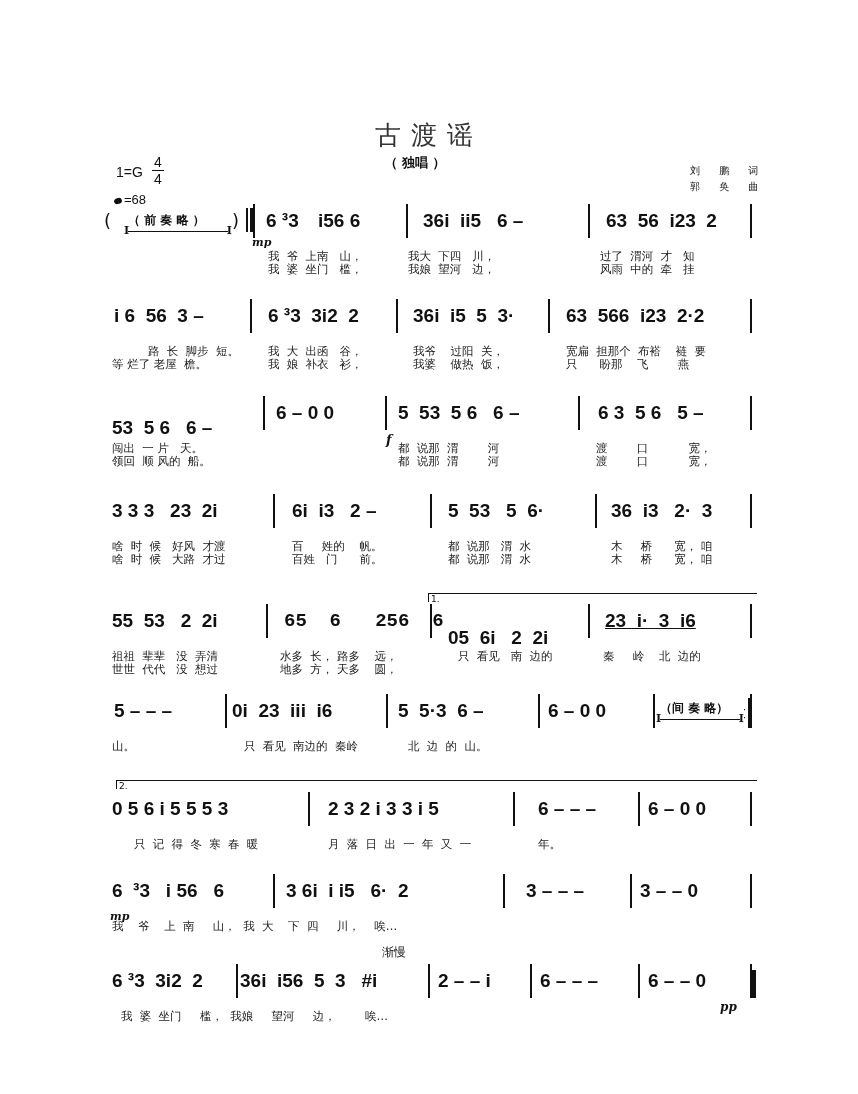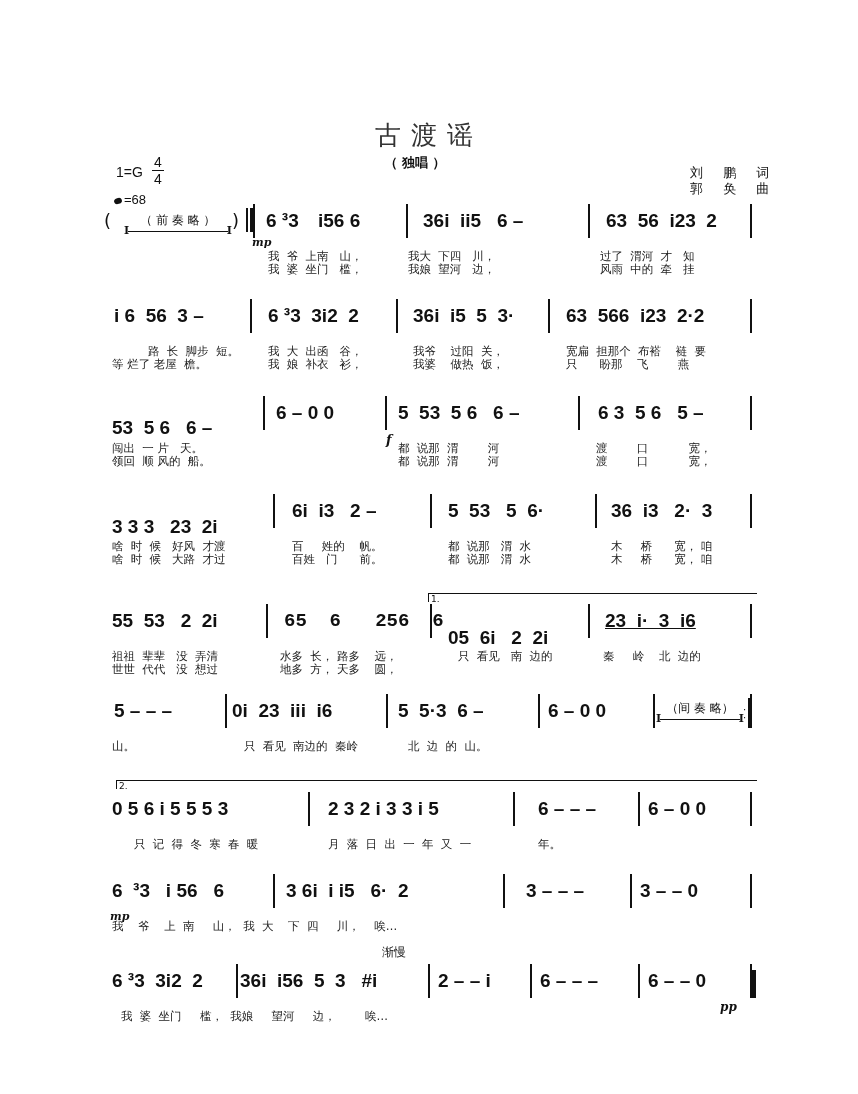--- a/index.html
+++ b/index.html
@@ -7,28 +7,28 @@
          font-family:"DejaVu Sans", sans-serif; color:#111; }
   .abs { position:absolute; }
   .title { left:0; width:858px; top:118px; text-align:center; font-family:"DejaVu Serif", serif;
            font-size:26px; letter-spacing:10px; color:#333; }
   .subtitle { left:0; width:830px; top:154px; text-align:center; font-size:13px; font-weight:bold; }
   .key { left:116px; top:164px; font-size:14px; font-family:"Liberation Sans", sans-serif; }
   .ts { left:152px; top:154px; font-size:14px; line-height:16px; text-align:center; font-family:"Liberation Sans", sans-serif; }
   .ts .bar { border-top:1px solid #111; width:12px; }
   .tempo { left:114px; top:192px; font-size:13px; font-family:"Liberation Sans", sans-serif; }
   .tempo .dot { display:inline-block; width:8px; height:6px; background:#111; border-radius:50%; transform:rotate(-20deg); margin-right:2px; }
-  .credit { left:690px; font-size:13px; letter-spacing:8px; }
+  .credit { left:690px; font-size:10px; letter-spacing:8px; }
   .dyn { font-family:"DejaVu Serif", serif; font-style:italic; font-weight:bold; font-size:11px;margin-top:44px; }
   .row { left:108px; width:650px; }
   .n { position:absolute; font-family:"Liberation Sans", sans-serif; font-weight:bold; font-size:19px; white-space:pre; }
   .lyr { position:absolute; font-size:11.5px; line-height:13px; white-space:pre; color:#222; }
   .barline { position:absolute; width:1.5px; background:#111; }
   .volta { position:absolute; border-top:1px solid #111; border-left:1px solid #111; height:8px; font-size:9px; padding-left:2px; }
-  .rep { position:absolute; font-size:12px; font-weight:normal; text-align:center; }
+  .rep { position:absolute; font-size:12px; font-weight:bold; }
   .rep .line { border-top:1px solid #111; margin-top:2px; position:relative; }
   .rep .line:before, .rep .line:after { content:"I"; position:absolute; top:-8px; font-family:"DejaVu Serif",serif; font-size:11px; font-weight:bold; }
   .rep .line:before { left:-4px; } .rep .line:after { right:-4px; }
   .mark { position:absolute; font-size:12px; }
 </style>
 </head>
 <body>
 
 <div class="abs title">古渡谣</div>
 <div class="abs subtitle">（ 独唱 ）</div>
@@ -96,21 +96,21 @@
     <div class="barline" style="left: 470px; top: -6px; height: 34px;"></div>
     <div class="barline" style="left: 642px; top: -6px; height: 34px;"></div>
     <div class="lyr" style="left: 4px; top: 40px;">闯出  一 片   天。</div>
     <div class="lyr" style="left: 290px; top: 40px;">都  说那  渭        河</div>
     <div class="lyr" style="left: 488px; top: 40px;">渡        口           宽，</div>
     <div class="lyr" style="left: 4px; top: 53px;">领回  顺 风的  船。</div>
     <div class="lyr" style="left: 290px; top: 53px;">都  说那  渭        河</div>
     <div class="lyr" style="left: 488px; top: 53px;">渡        口           宽，</div>
   </div>
 <div class="abs row" style="top:500px" id="r3">
-    <div class="n" style="left: 4px; top: 0px; margin-top: 16px;">3 3 3   23  2i</div>
+    <div class="n" style="left: 4px; top: 0px;">3 3 3   23  2i</div>
     <div class="n" style="left: 184px; top: 0px;">6i  i3   2 –</div>
     <div class="n" style="left: 340px; top: 0px;">5  53   5  6·</div>
     <div class="n" style="left: 503px; top: 0px;">36  i3   2·  3</div>
     <div class="barline" style="left: 165px; top: -6px; height: 34px;"></div>
     <div class="barline" style="left: 322px; top: -6px; height: 34px;"></div>
     <div class="barline" style="left: 487px; top: -6px; height: 34px;"></div>
     <div class="barline" style="left: 642px; top: -6px; height: 34px;"></div>
     <div class="lyr" style="left: 4px; top: 40px;">啥  时  候   好风  才渡</div>
     <div class="lyr" style="left: 184px; top: 40px;">百     姓的    帆。</div>
     <div class="lyr" style="left: 340px; top: 40px;">都  说那   渭  水</div>

